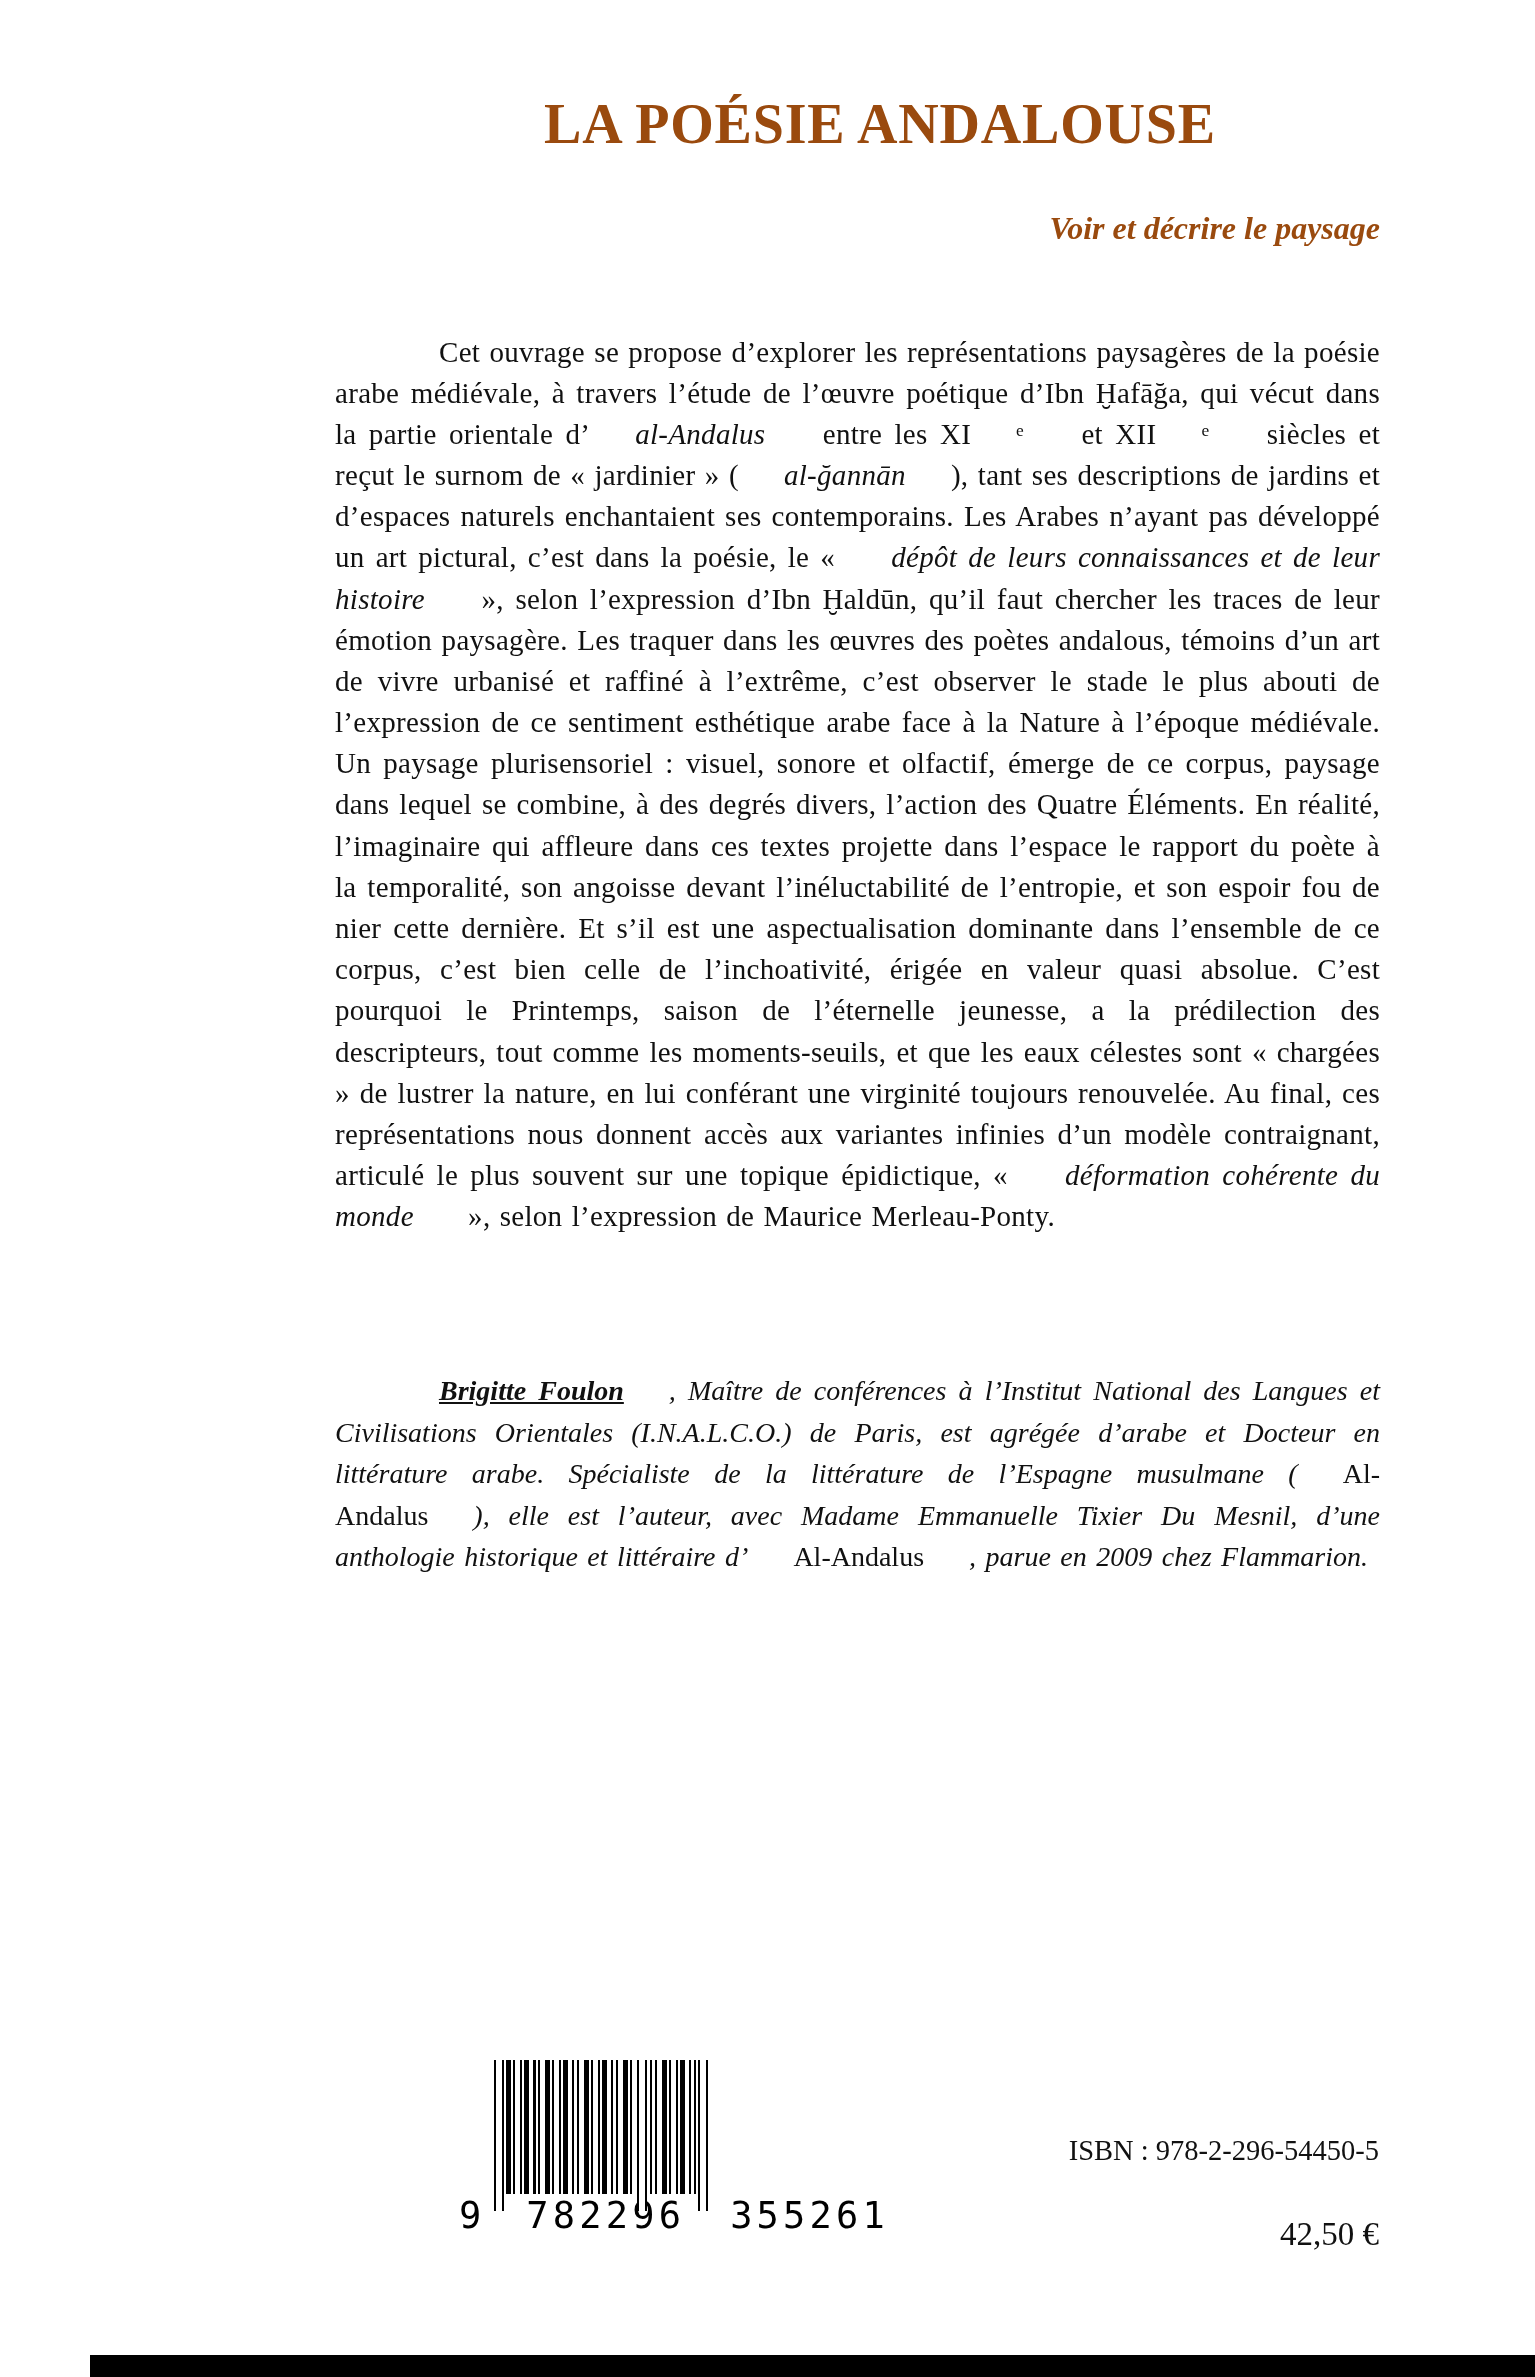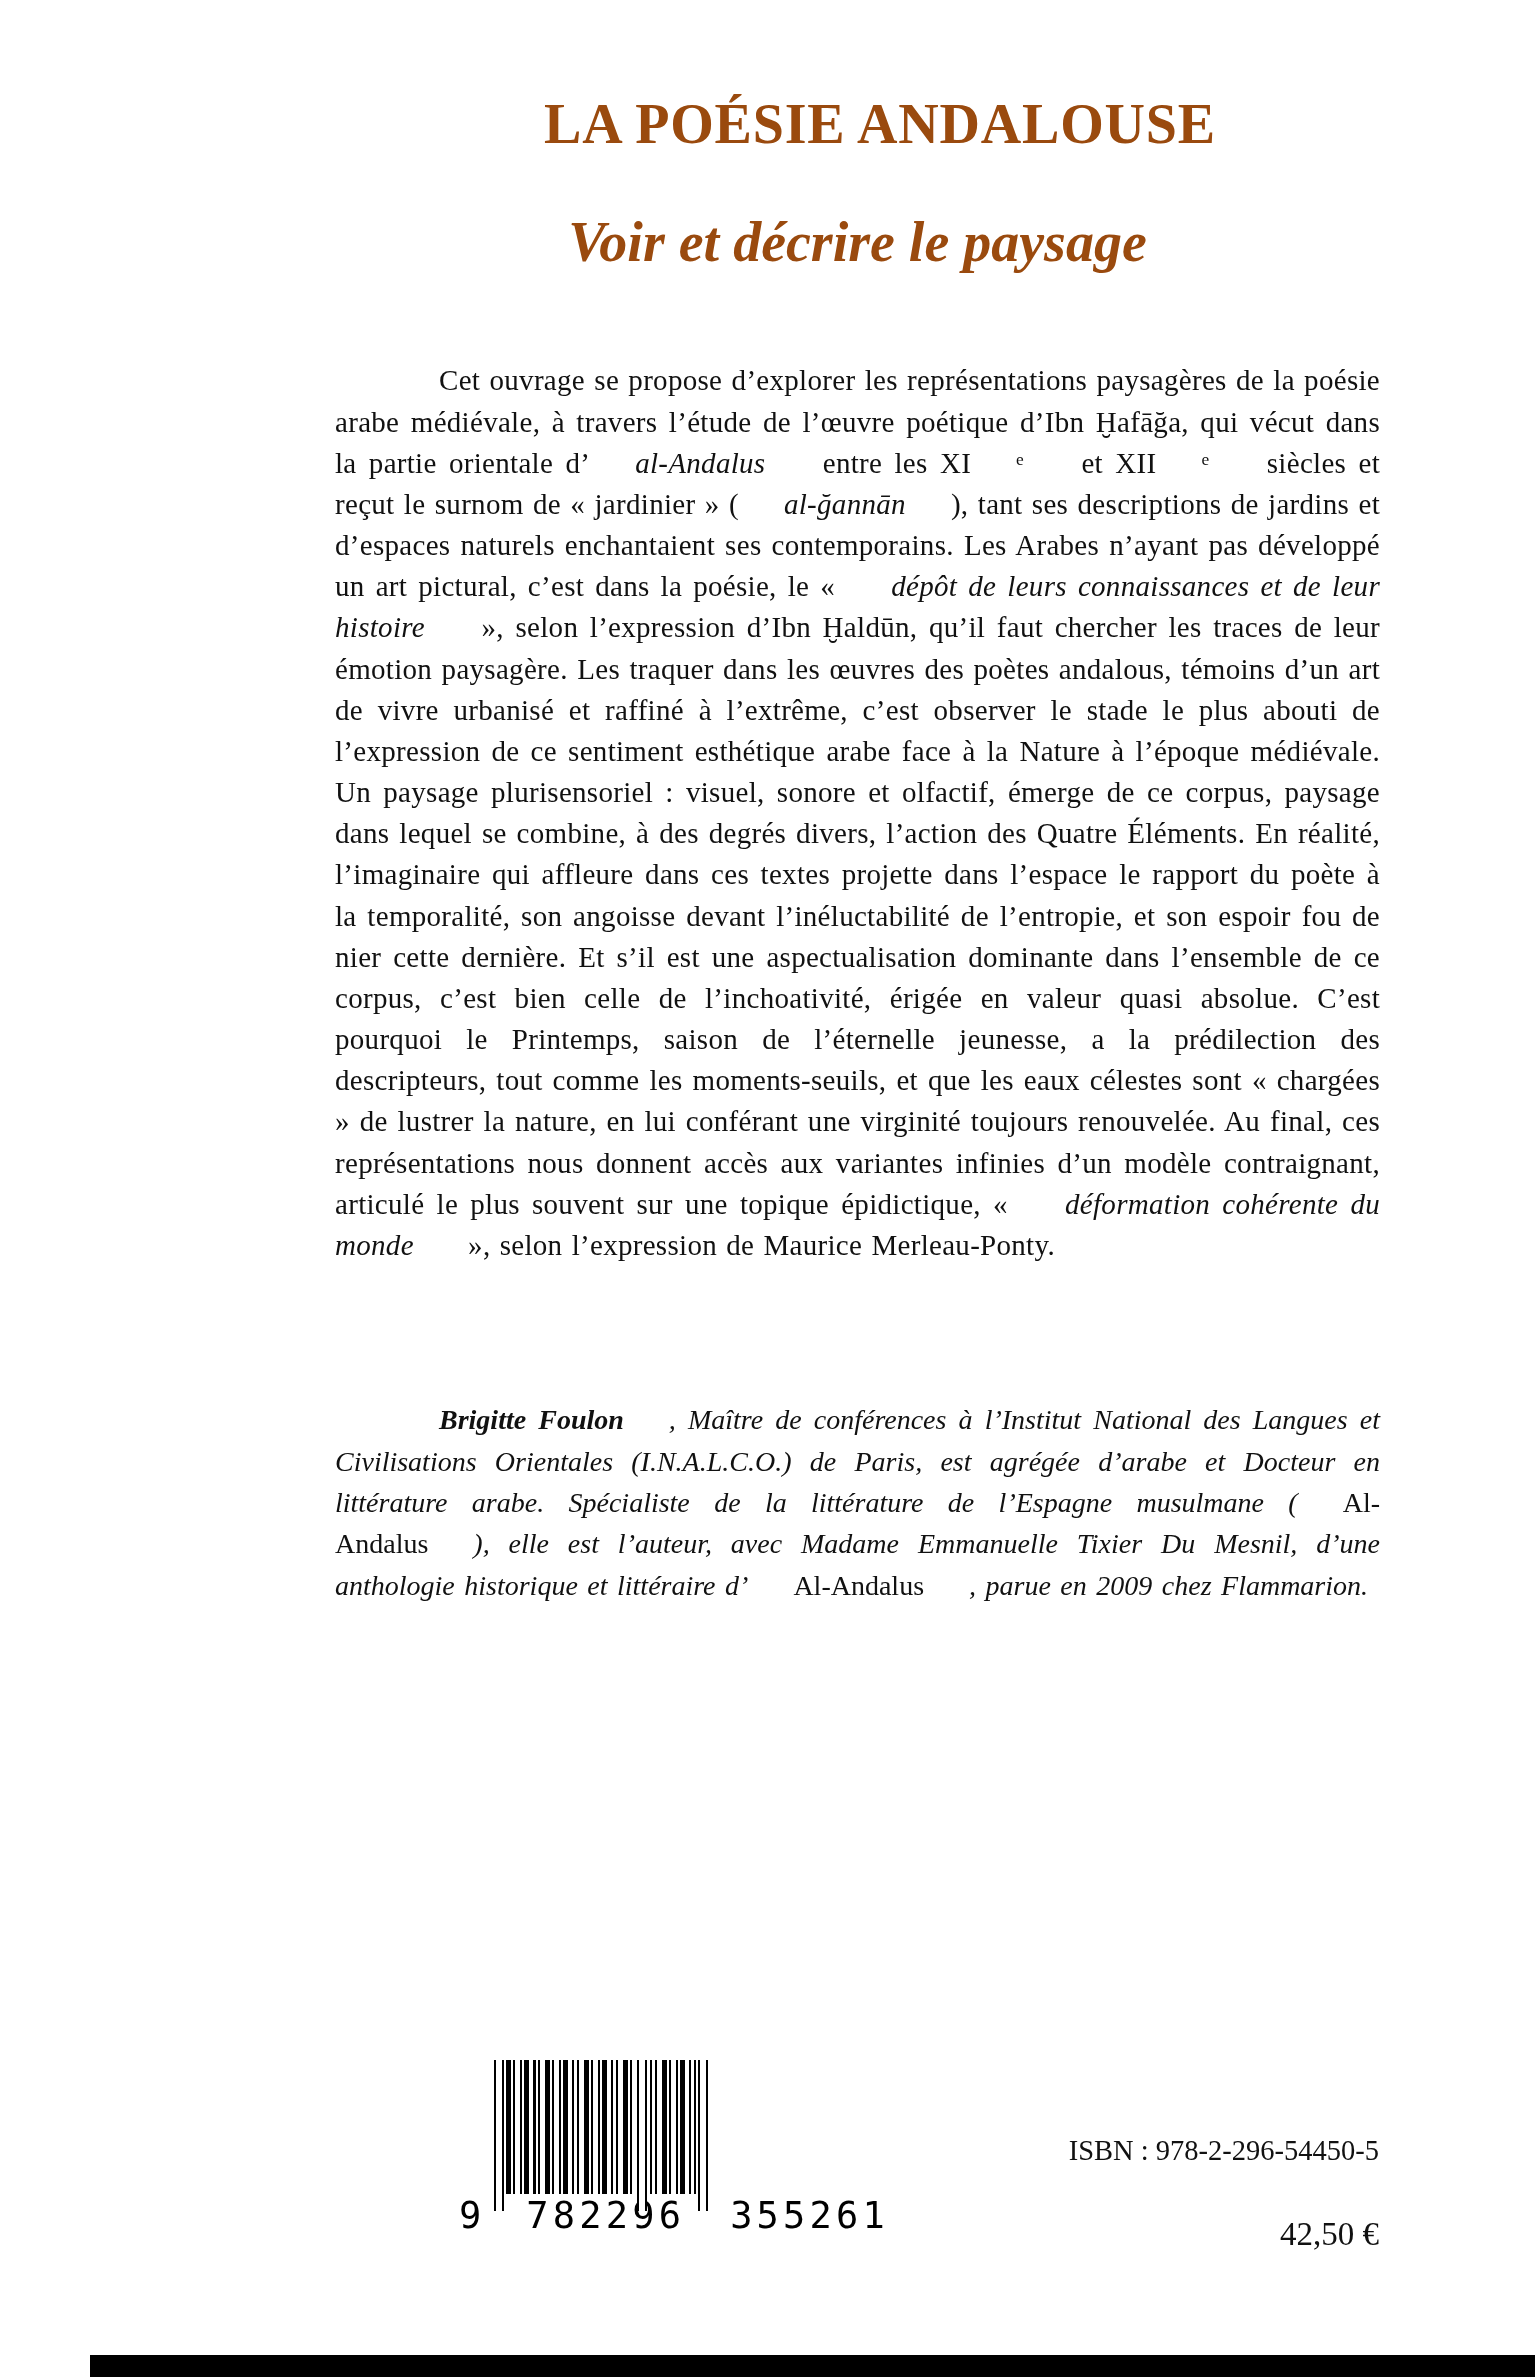--- a/index.html
+++ b/index.html
@@ -21,23 +21,23 @@
     margin: 84px 0 0 0;
     text-align: center;
     color: var(--accent);
     font-size: 56px;
     font-weight: 700;
     line-height: 1.45;
     letter-spacing: 0.8px;
   }
   .subtitle {
     margin: 44px 0 0 0;
-    text-align: center;
+    text-align: right;
     color: var(--accent);
-    font-size: 56px;
+    font-size: 32px;
     font-weight: 700;
     font-style: italic;
     line-height: 1.2;
   }
   .synopsis {
     margin: 84px 0 0 0;
     font-size: 29px;
     line-height: 1.42;
     text-align: justify;
     text-indent: 59px;
@@ -48,21 +48,21 @@
     margin: 133px 0 0 0;
     font-size: 28px;
     line-height: 1.48;
     text-align: justify;
     text-indent: 59px;
     word-spacing: 2.5px;
     font-style: italic;
   }
   .seg-n  { font-style: normal; }
   .seg-i  { font-style: italic; }
-  .seg-bi { font-style: italic; font-weight: 700; }
+  .seg-bi { font-style: italic; font-weight: 700; text-decoration: underline; }
   .seg-sup {
     font-size: 0.6em;
     position: relative;
     top: -0.45em;
     line-height: 0;
     font-style: normal;
   }
   
   .barcode {
     position: absolute;

